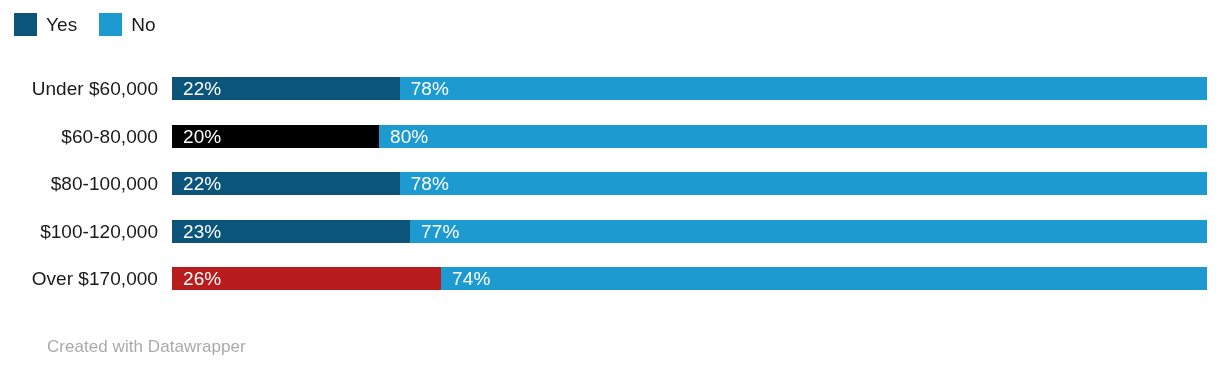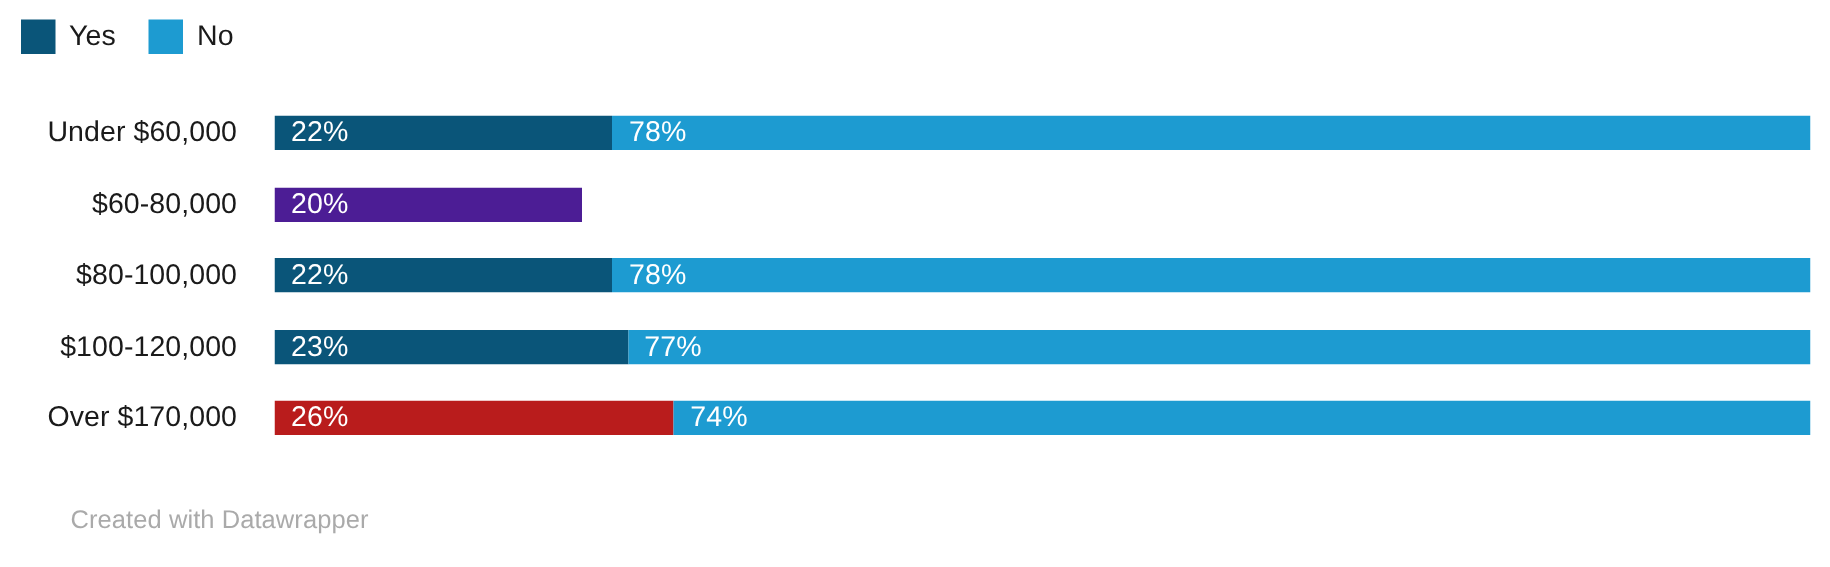--- a/index.html
+++ b/index.html
@@ -83,21 +83,20 @@
     letter-spacing: 0.05px;
   }
 
   .row-bar {
     position: relative;
     flex: 1 1 auto;
     margin-right: 13px;
     display: flex;
     align-items: stretch;
     overflow: hidden;
-    margin-left: 11px;
   }
 
   .seg {
     position: relative;
     display: flex;
     align-items: center;
     height: 100%;
     box-sizing: border-box;
     overflow: hidden;
   }
@@ -147,22 +146,25 @@
             <span class="seg-value">22%</span>
           </div>
           <div class="seg" style="background: rgb(29, 155, 209); flex: 0 0 78%;">
             <span class="seg-value">78%</span>
           </div>
         </div>
       </div>
       <div class="row">
         <div class="row-label">$60-80,000</div>
         <div class="row-bar">
-          <div class="seg" style="background: #4c1d95; flex: 0 0 20%;">
+          <div class="seg" style="background: #000000; flex: 0 0 20%;">
             <span class="seg-value">20%</span>
+          </div>
+          <div class="seg" style="background: rgb(29, 155, 209); flex: 0 0 80%;">
+            <span class="seg-value">80%</span>
           </div>
         </div>
       </div>
       <div class="row">
         <div class="row-label">$80-100,000</div>
         <div class="row-bar">
           <div class="seg" style="background: rgb(10, 85, 121); flex: 0 0 22%;">
             <span class="seg-value">22%</span>
           </div>
           <div class="seg" style="background: rgb(29, 155, 209); flex: 0 0 78%;">

